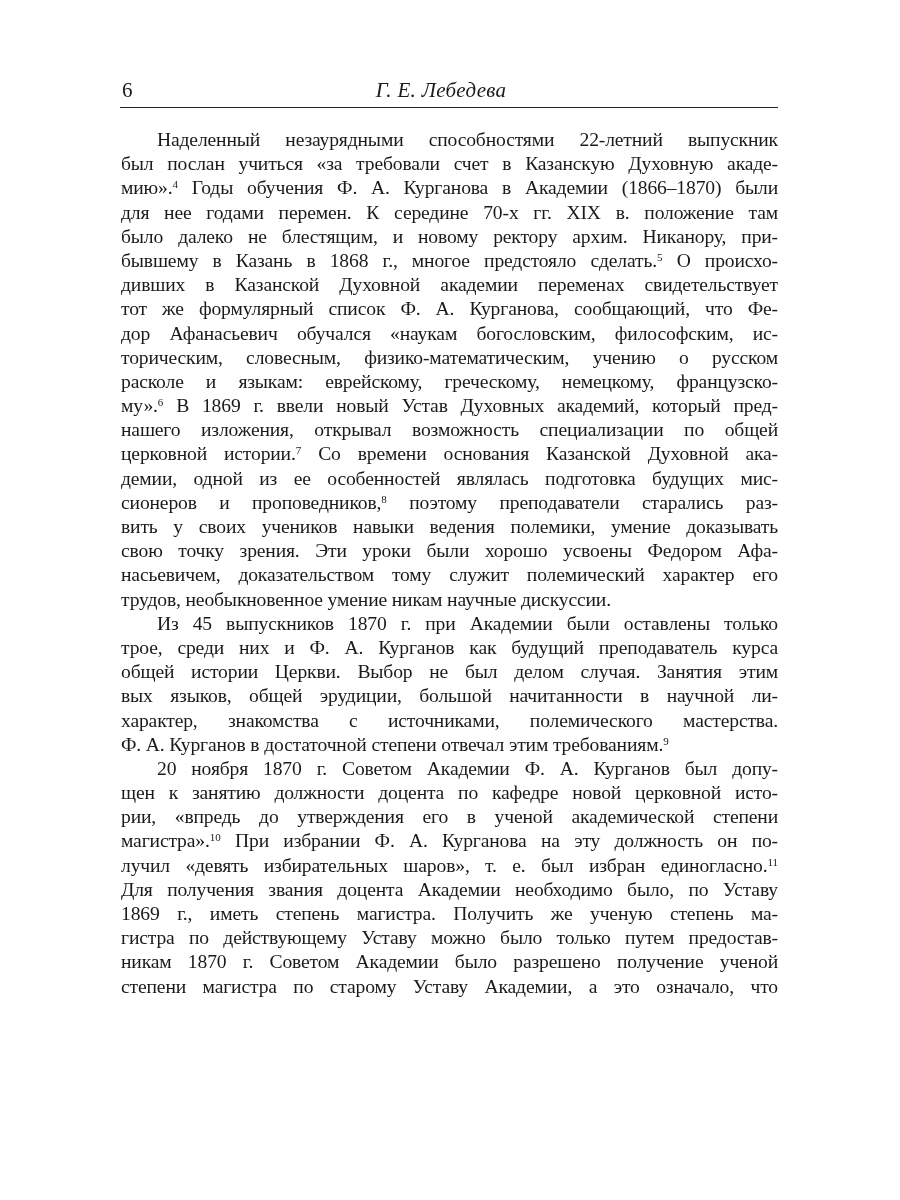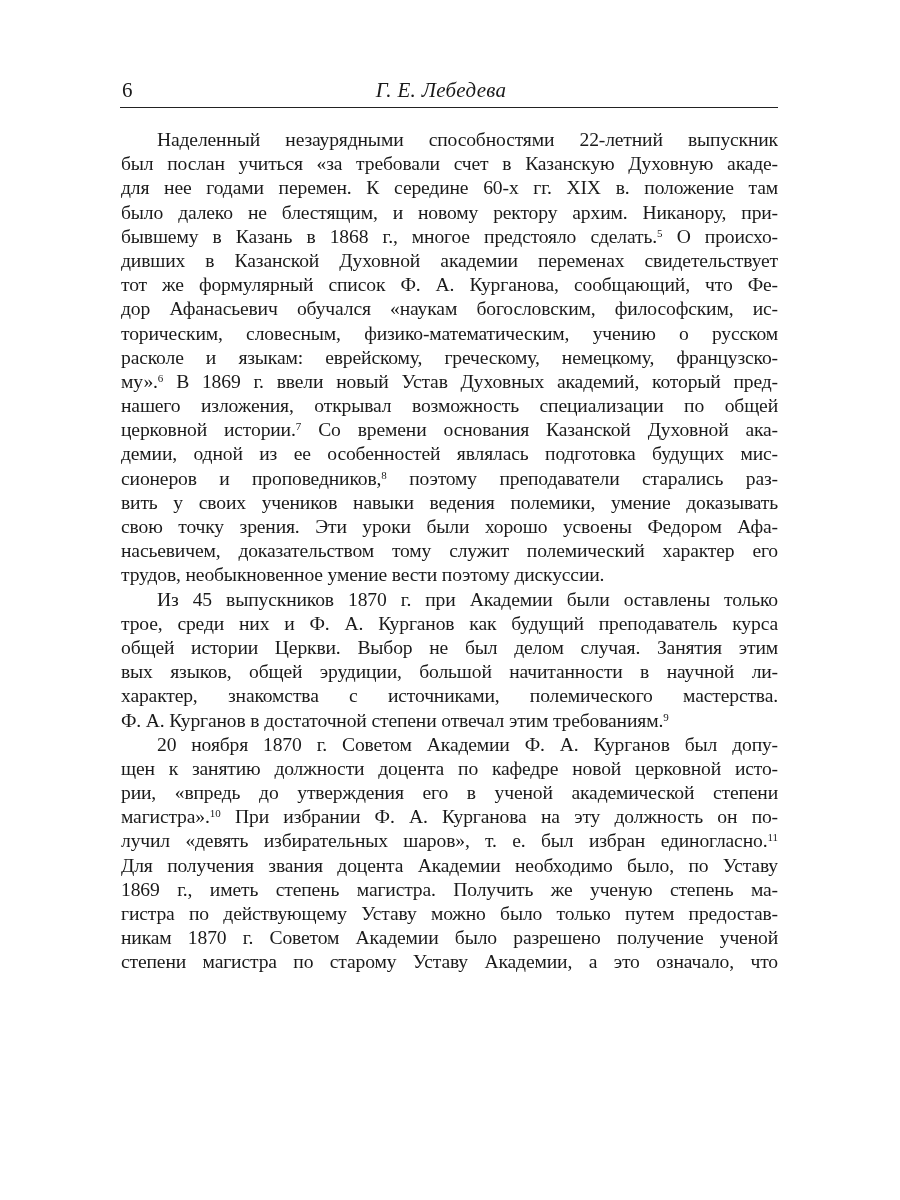--- a/index.html
+++ b/index.html
@@ -57,37 +57,38 @@
 <body>
 
 <div class="page-header">
   <span class="page-number">6</span>
   <span class="running-head">Г. Е. Лебедева</span>
 </div>
 
 <div class="body-text" id="body-text">
     <span class="line indent"><span>Наделенный незаурядными способностями 22-летний выпускник</span></span>
     <span class="line"><span>был послан учиться «за требовали счет в Казанскую Духовную акаде-</span></span>
-    <span class="line"><span>для нее годами перемен. К середине 60-х гг. XIX в. положение там</span></span>
+    <span class="line"><span>мию».</span><sup class="fn">4</sup><span> Годы обучения Ф. А. Курганова в Академии (1866–1870) были</span></span>
+    <span class="line"><span>для нее годами перемен. К середине 70-х гг. XIX в. положение там</span></span>
     <span class="line"><span>было далеко не блестящим, и новому ректору архим. Никанору, при-</span></span>
     <span class="line"><span>бывшему в Казань в 1868 г., многое предстояло сделать.</span><sup class="fn">5</sup><span> О происхо-</span></span>
     <span class="line"><span>дивших в Казанской Духовной академии переменах свидетельствует</span></span>
     <span class="line"><span>тот же формулярный список Ф. А. Курганова, сообщающий, что Фе-</span></span>
     <span class="line"><span>дор Афанасьевич обучался «наукам богословским, философским, ис-</span></span>
     <span class="line"><span>торическим, словесным, физико-математическим, учению о русском</span></span>
     <span class="line"><span>расколе и языкам: еврейскому, греческому, немецкому, французско-</span></span>
     <span class="line"><span>му».</span><sup class="fn">6</sup><span> В 1869 г. ввели новый Устав Духовных академий, который пред-</span></span>
     <span class="line"><span>нашего изложения, открывал возможность специализации по общей</span></span>
     <span class="line"><span>церковной истории.</span><sup class="fn">7</sup><span> Со времени основания Казанской Духовной ака-</span></span>
     <span class="line"><span>демии, одной из ее особенностей являлась подготовка будущих мис-</span></span>
     <span class="line"><span>сионеров и проповедников,</span><sup class="fn">8</sup><span>  поэтому преподаватели старались раз-</span></span>
     <span class="line"><span>вить у своих учеников навыки ведения полемики, умение доказывать</span></span>
     <span class="line"><span>свою точку зрения. Эти уроки были хорошо усвоены Федором Афа-</span></span>
     <span class="line"><span>насьевичем, доказательством тому служит полемический характер его</span></span>
-    <span class="line last"><span>трудов, необыкновенное умение вести поэтому дискуссии.</span></span>
+    <span class="line last"><span>трудов, необыкновенное умение никам научные дискуссии.</span></span>
     <span class="line indent"><span>Из 45 выпускников 1870 г. при Академии были оставлены только</span></span>
     <span class="line"><span>трое, среди них и Ф. А. Курганов как будущий преподаватель курса</span></span>
     <span class="line"><span>общей истории Церкви. Выбор не был делом случая. Занятия этим</span></span>
     <span class="line"><span>вых языков, общей эрудиции, большой начитанности в научной ли-</span></span>
     <span class="line"><span>характер, знакомства с источниками, полемического мастерства.</span></span>
     <span class="line last"><span>Ф. А. Курганов в достаточной степени отвечал этим требованиям.</span><sup class="fn">9</sup></span>
     <span class="line indent"><span>20 ноября 1870 г. Советом Академии Ф. А. Курганов был допу-</span></span>
     <span class="line"><span>щен к занятию должности доцента по кафедре новой церковной исто-</span></span>
     <span class="line"><span>рии, «впредь до утверждения его в ученой академической степени</span></span>
     <span class="line"><span>магистра».</span><sup class="fn">10</sup><span> При избрании Ф. А. Курганова на эту должность он по-</span></span>

